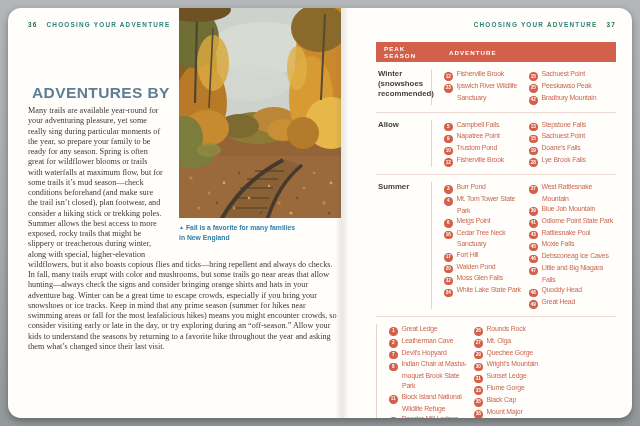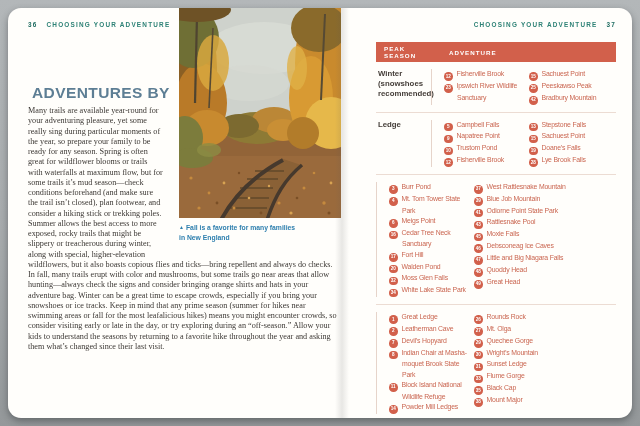--- a/index.html
+++ b/index.html
@@ -167,38 +167,41 @@
                 </div>
                 <div class="adv-col c2">
                   <div class="adv-item"><span class="badge">15</span><span class="adv-name">Sachuest Point</span></div>
                   <div class="adv-item"><span class="badge">25</span><span class="adv-name">Peeskawso Peak</span></div>
                   <div class="adv-item"><span class="badge">42</span><span class="adv-name">Bradbury Mountain</span></div>
                 </div>
               </div>
             </div>
             <div class="season-row">
               <div class="season-cell">
-                <div>Ledge</div>
+                <div>Allow</div>
               </div>
               <div class="adv-cols">
                 <div class="adv-col c1">
                   <div class="adv-item"><span class="badge">5</span><span class="adv-name">Campbell Falls</span></div>
                   <div class="adv-item"><span class="badge">9</span><span class="adv-name">Napatree Point</span></div>
                   <div class="adv-item"><span class="badge">10</span><span class="adv-name">Trustom Pond</span></div>
                   <div class="adv-item"><span class="badge">12</span><span class="adv-name">Fisherville Brook</span></div>
                 </div>
                 <div class="adv-col c2">
                   <div class="adv-item"><span class="badge">13</span><span class="adv-name">Stepstone Falls</span></div>
                   <div class="adv-item"><span class="badge">15</span><span class="adv-name">Sachuest Point</span></div>
                   <div class="adv-item"><span class="badge">19</span><span class="adv-name">Doane’s Falls</span></div>
                   <div class="adv-item"><span class="badge">28</span><span class="adv-name">Lye Brook Falls</span></div>
                 </div>
               </div>
             </div>
             <div class="season-row">
+              <div class="season-cell">
+                <div>Summer</div>
+              </div>
               <div class="adv-cols">
                 <div class="adv-col c1">
                   <div class="adv-item"><span class="badge">3</span><span class="adv-name">Burr Pond</span></div>
                   <div class="adv-item"><span class="badge">4</span><span class="adv-name">Mt. Tom Tower State Park</span></div>
                   <div class="adv-item"><span class="badge">6</span><span class="adv-name">Meigs Point</span></div>
                   <div class="adv-item"><span class="badge">16</span><span class="adv-name">Cedar Tree Neck Sanctuary</span></div>
                   <div class="adv-item"><span class="badge">17</span><span class="adv-name">Fort Hill</span></div>
                   <div class="adv-item"><span class="badge">20</span><span class="adv-name">Walden Pond</span></div>
                   <div class="adv-item"><span class="badge">32</span><span class="adv-name">Moss Glen Falls</span></div>
                   <div class="adv-item"><span class="badge">34</span><span class="adv-name">White Lake State Park</span></div>

